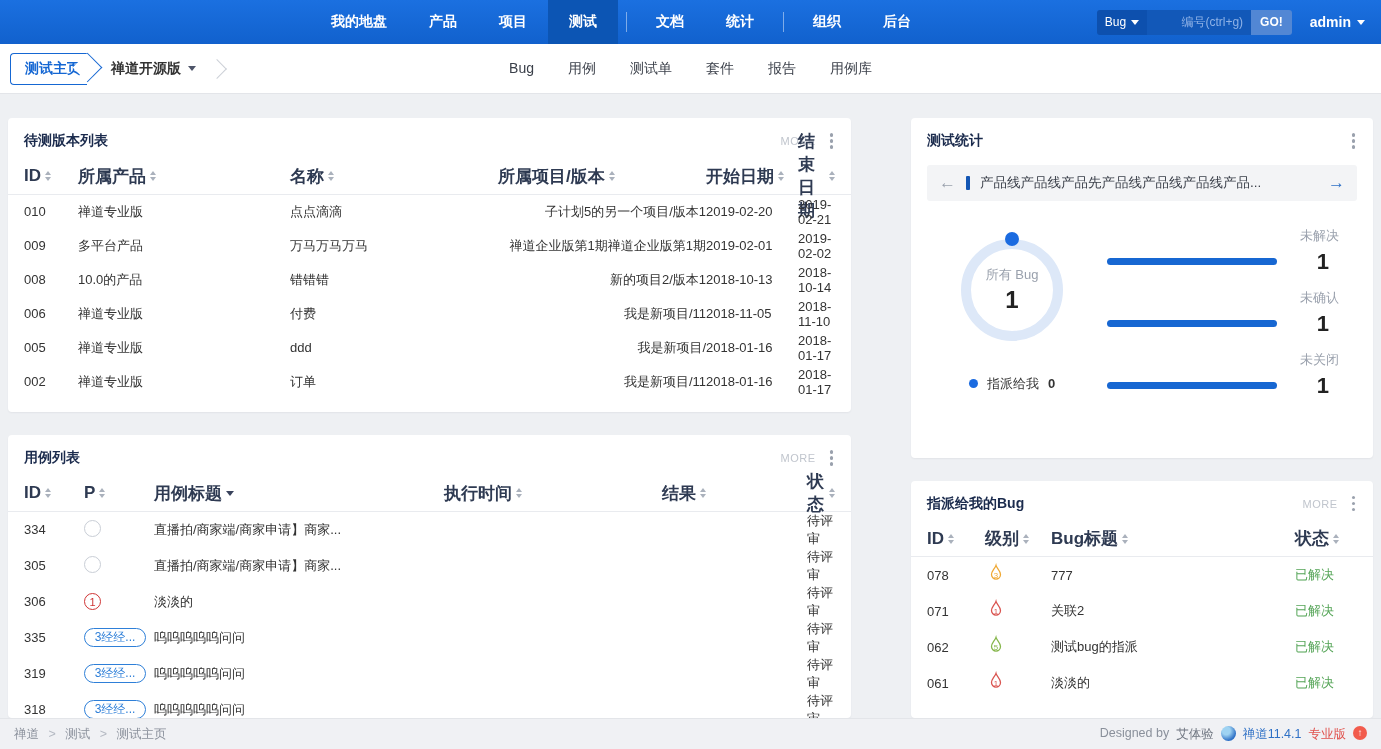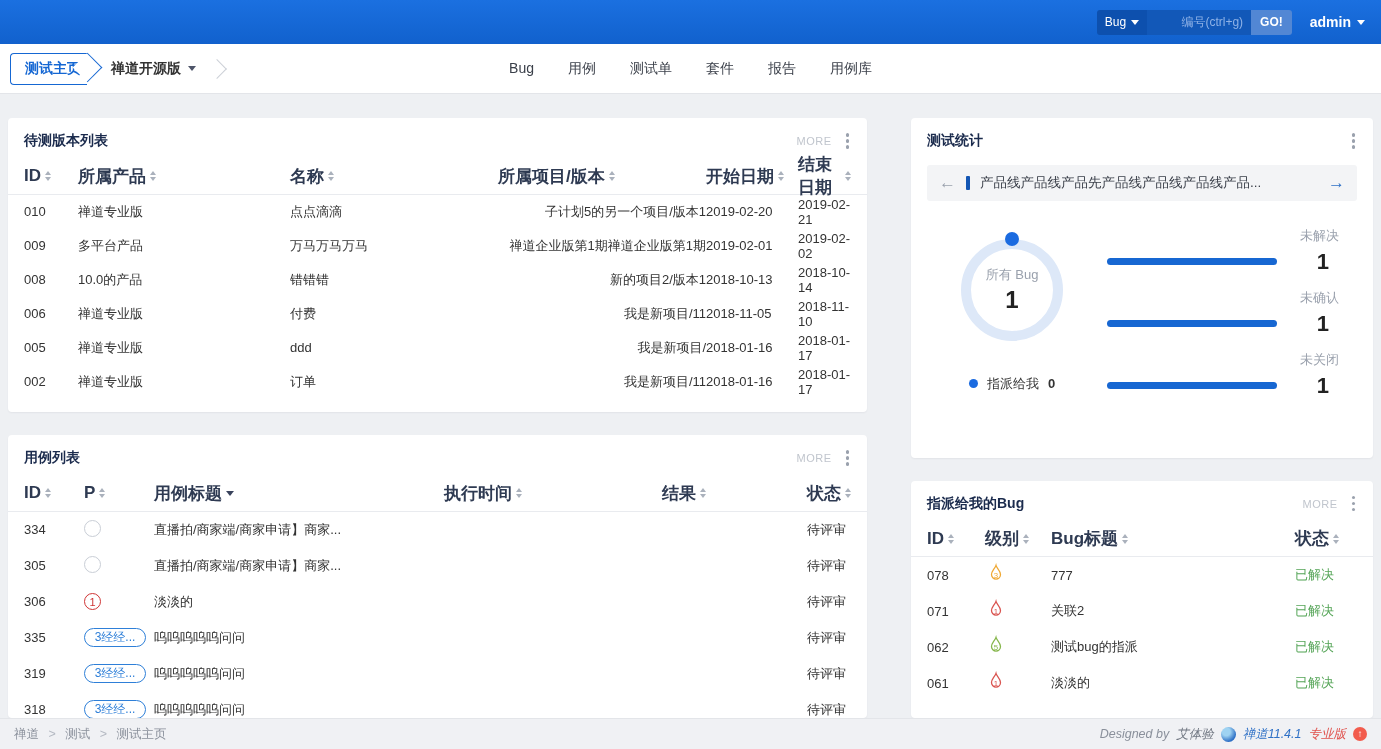--- a/index.html
+++ b/index.html
@@ -28,21 +28,21 @@
     color:#1567d3; font-weight:bold; font-size:14px; padding:6px 6px 6px 14px; background:#fff; margin-right:18px; }
   .page-tab::after { content:""; position:absolute; top:3.5px; right:-10.5px; width:20px; height:20px; background:#fff;
     border-top:1px solid #1567d3; border-right:1px solid #1567d3; transform:rotate(45deg); }
   .crumb-product { display:flex; align-items:center; gap:7px; font-size:14px; font-weight:bold; color:#333; cursor:pointer; padding-left:6px; }
   .caret-dn-g { width:0; height:0; border-left:4px solid transparent; border-right:4px solid transparent; border-top:5px solid #4e5569; display:inline-block; }
   .chev { width:14px; height:14px; border-top:1px solid #ccd0d7; border-right:1px solid #ccd0d7; transform:rotate(45deg); margin-left:14px; }
   .subnav { position:absolute; left:50%; transform:translateX(-50%); display:flex; gap:34px; }
   .subnav-item { font-size:14px; color:#3a3f49; cursor:pointer; }
 
   
-  .content { height:624px; overflow:hidden; padding:24px 8px 0; display:flex; }
+  .content { height:624px; overflow:hidden; padding:24px 8px 0; display:flex; gap:16px; }
   .col-left { flex:1; display:flex; flex-direction:column; gap:23px; }
   .col-right { width:462px; display:flex; flex-direction:column; gap:23px;margin-left:44px; }
   .panel { background:#fff; border-radius:4px; box-shadow:0 1px 2px rgba(30,40,60,.06); overflow:hidden; }
   .panel-head { display:flex; align-items:center; padding:13px 16px 8px; }
   .panel-title { font-size:14px; font-weight:bold; color:#1b2b4d; }
   .panel-actions { margin-left:auto; display:flex; align-items:center; gap:12px; }
   .more-link { font-size:11px; color:#c0c5cd; letter-spacing:.5px; cursor:pointer; }
   .kebab { display:flex; flex-direction:column; gap:2.5px; cursor:pointer; padding:2px; }
   .kebab i { width:3.5px; height:3.5px; border-radius:50%; background:#9aa1ad; }
 
@@ -91,31 +91,43 @@
   .bars { flex:1; display:flex; flex-direction:column; gap:14px; padding-left:10px;justify-content:center; }
   .bar-group { display:flex; flex-direction:column; align-items:flex-end; }
   .bar-label { font-size:13px; color:#9aa1ad; margin-right:18px; }
   .bar-line { display:flex; align-items:center; width:100%; margin-top:4px; }
   .bar-track { height:7px; background:#1767d2; border-radius:4px; width:170px; }
   .bar-value { font-size:22px; font-weight:bold; color:#222; margin-left:auto; margin-right:28px; }
 
   
   .footer { height:31px; border-top:1px solid #e3e5e9; background:#f0f1f4; display:flex; align-items:center; padding:0 14px; font-size:12.5px; color:#8a909b; }
   .footer .sep { margin:0 6px; color:#b4b9c2; }
-  .footer-right { margin-left:auto; display:flex; align-items:center; gap:7px;font-style:italic; }
+  .footer-right { margin-left:auto; display:flex; align-items:flex-start; gap:7px; }
   .designer { color:#6f7681; }
   .globe-icon { width:15px; height:15px; border-radius:50%; background:radial-gradient(circle at 35% 32%, #9fd3f2 0 28%, #2f71c6 70%); display:inline-block; }
   .version-link { color:#2f71c6; cursor:pointer; }
   .edition { color:#e0534e; cursor:pointer; }
   .upgrade-icon { width:14px; height:14px; border-radius:50%; background:#f25c4d; color:#fff; font-size:10px; line-height:14px; text-align:center; display:inline-block; cursor:pointer; }
 </style>
 </head>
 <body>
 
 <div class="navbar">
+  <div class="nav-main">
+    <div class="nav-item">我的地盘</div>
+    <div class="nav-item">产品</div>
+    <div class="nav-item">项目</div>
+    <div class="nav-item active">测试</div>
+    <div class="nav-divider"></div>
+    <div class="nav-item">文档</div>
+    <div class="nav-item">统计</div>
+    <div class="nav-divider"></div>
+    <div class="nav-item">组织</div>
+    <div class="nav-item">后台</div>
+  </div>
   <div class="nav-right">
     <div class="searchbox">
       <div class="search-module">
         <span>Bug</span>
         <span class="caret-dn-w"></span>
       </div>
       <input class="search-input" placeholder="编号(ctrl+g)" style="">
       <button class="go-btn">GO!</button>
     </div>
     <div class="user-menu">

